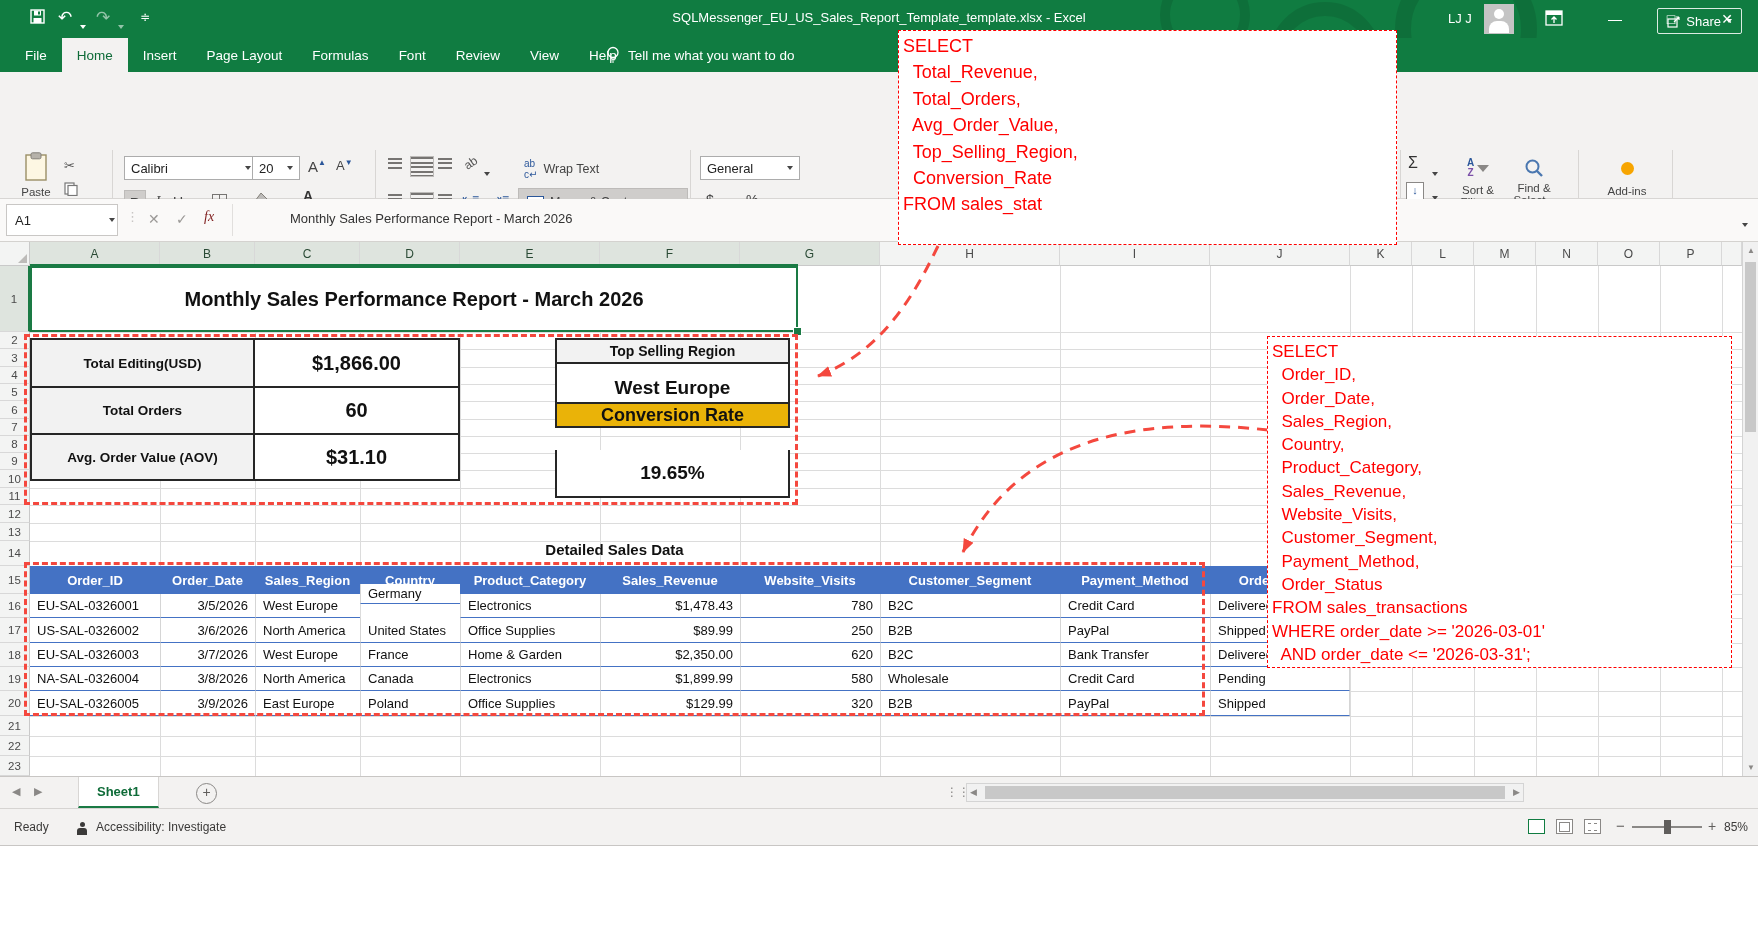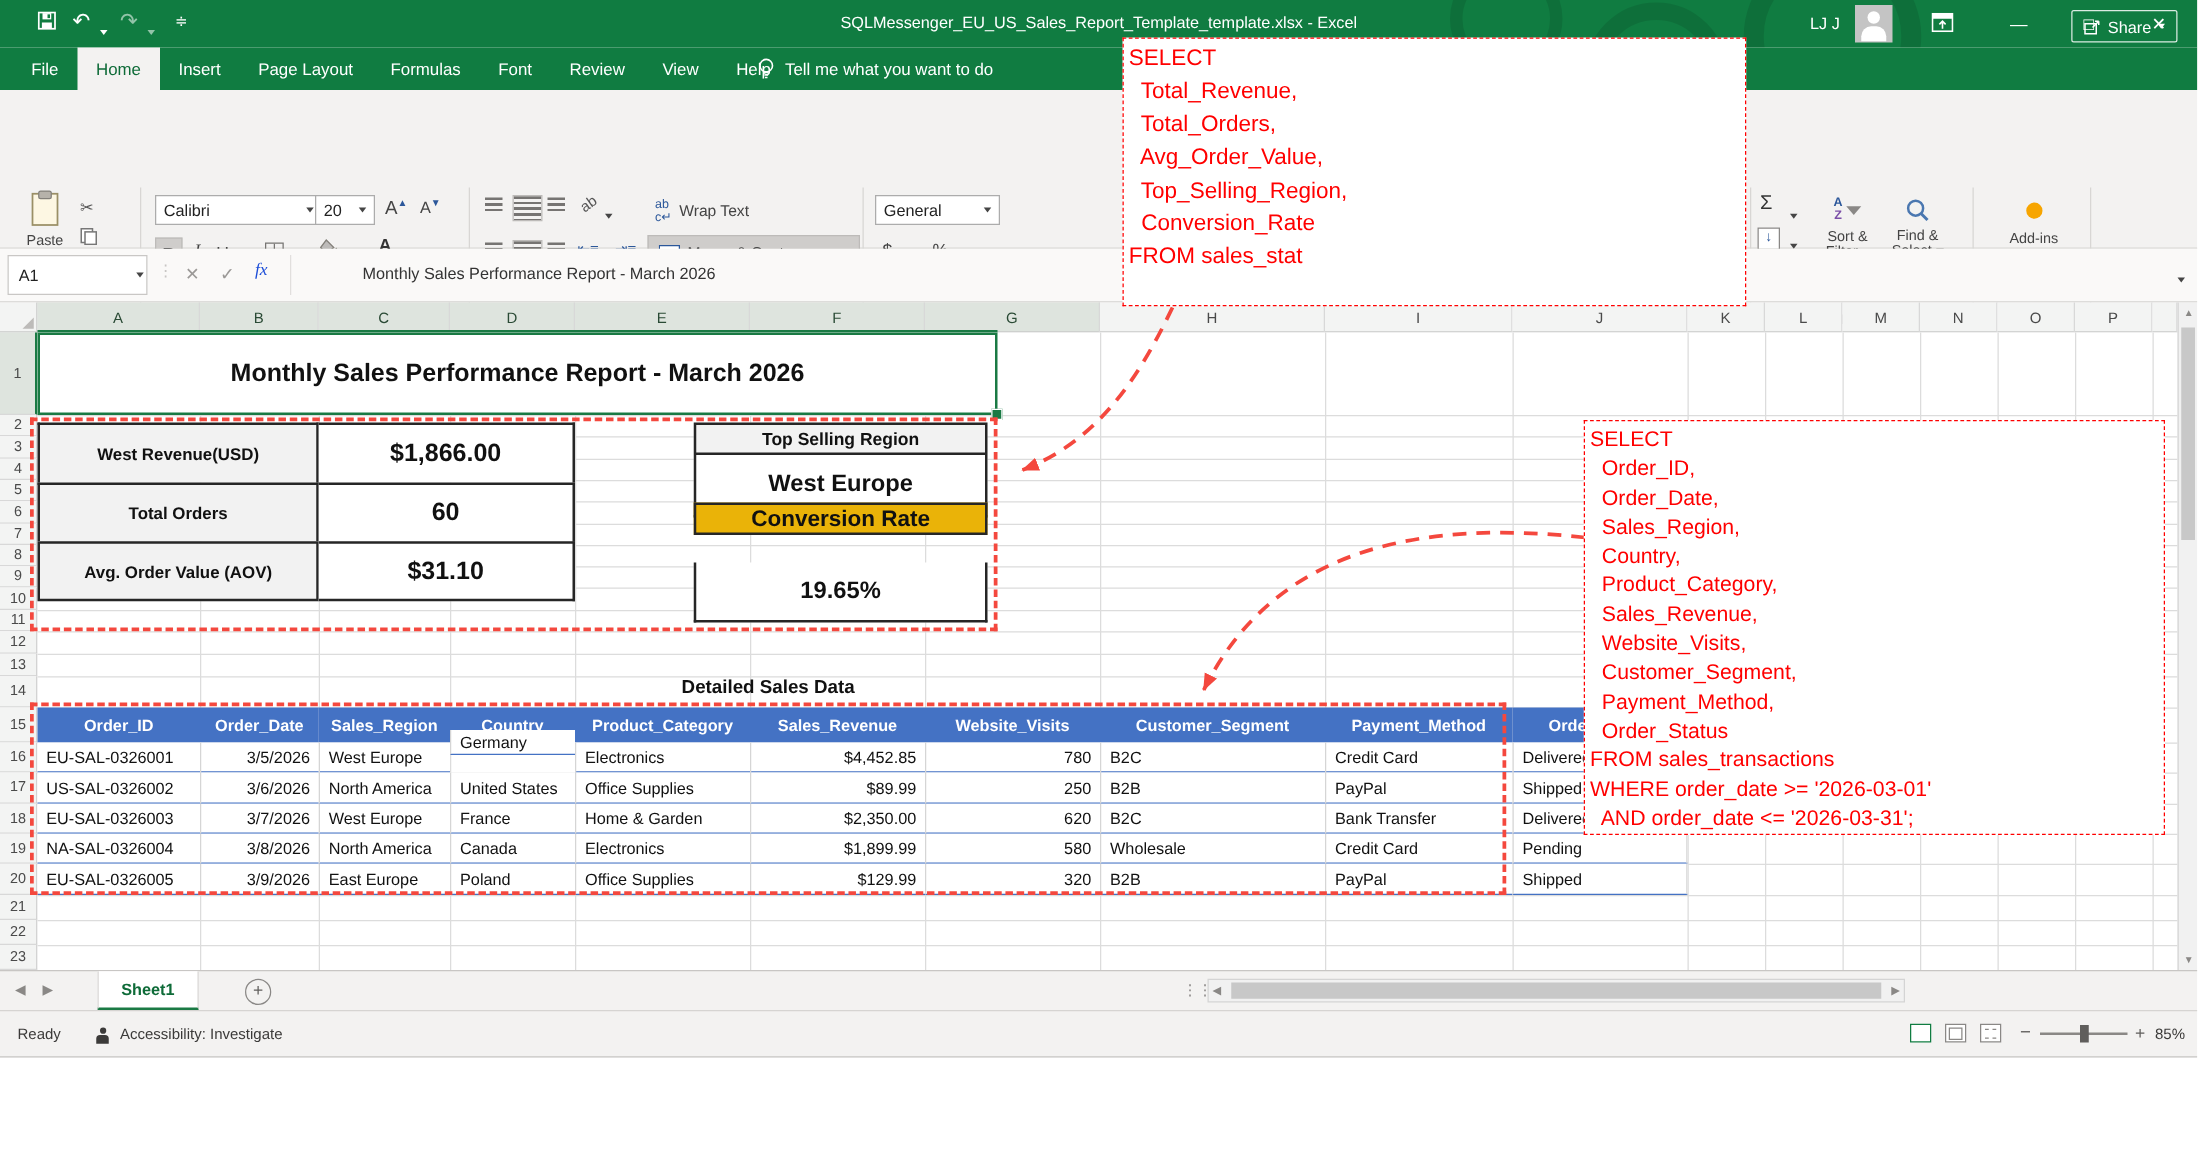--- a/index.html
+++ b/index.html
@@ -285,21 +285,21 @@
   </div>
 
   <div id="fbar" class="abs">
     <div id="namebox" class="abs">
       <span>A1</span>
         <span class="chev" style="margin-right:2px;"></span>
     </div>
     <div class="abs" style="left:126px;top:10px;color:#C8C6C4;font-size:13px;">⋮</div>
     <div class="abs fbicon" style="left:148px;">✕</div>
     <div class="abs fbicon" style="left:176px;">✓</div>
-    <div class="abs" style="left:204px;top:10px;font-size:14px;color:#1d4ed8;font-style:italic;font-family:'Liberation Serif',serif;"><span>fx</span></div>
+    <div class="abs" style="left:204px;top:10px;font-size:14px;color:#7f1d1d;font-style:italic;font-family:'Liberation Serif',serif;"><span>fx</span></div>
     <div class="abs" style="left:232px;top:5px;width:1px;height:32px;background:#E1DFDD;"></div>
     <div id="fval" class="abs">Monthly Sales Performance Report - March 2026</div>
     <div class="abs" style="left:1742px;top:16px;"><span class="chev"></span></div>
   </div>
 
   <div id="corner" class="abs"></div>
   <div id="colheaders">
       <div class="abs hdrcell sel" style="position: absolute; left: 30px; width: 130px;">A</div>
       <div class="abs hdrcell sel" style="position: absolute; left: 160px; width: 95px;">B</div>
       <div class="abs hdrcell sel" style="position: absolute; left: 255px; width: 105px;">C</div>
@@ -382,21 +382,21 @@
       <div class="abs hline" style="position: absolute; top: 691px;"></div>
       <div class="abs hline" style="position: absolute; top: 716px;"></div>
       <div class="abs hline" style="position: absolute; top: 736px;"></div>
       <div class="abs hline" style="position: absolute; top: 756px;"></div>
     </div>
   <div id="selunder" class="abs"></div>
 
   <div id="titlecell" class="abs">Monthly Sales Performance Report - March 2026</div>
   <div id="fillhandle" class="abs"></div>
   <div id="summary">
-      <div class="abs sumlab" style="position: absolute; top: 338px; height: 48px;">West Revenue(USD)</div>
+      <div class="abs sumlab" style="position: absolute; top: 338px; height: 48px;">Total Editing(USD)</div>
       <div class="abs sumval" style="position: absolute; top: 338px; height: 48px;">$1,866.00</div>
       <div class="abs sumlab" style="position: absolute; top: 386px; height: 47px;">Total Orders</div>
       <div class="abs sumval" style="position: absolute; top: 386px; height: 47px;">60</div>
       <div class="abs sumlab" style="position: absolute; top: 433px; height: 48px; border-bottom-width: 2px;">Avg. Order Value (AOV)</div>
       <div class="abs sumval" style="position: absolute; top: 433px; height: 48px; border-bottom-width: 2px;">$31.10</div>
     </div>
   <div id="kpis">
       <div class="abs kpibox" style="position: absolute; top: 338px; height: 26px; background: rgb(242, 242, 242); font-size: 14px;">Top Selling Region</div>
       <div class="abs kpibox" style="position: absolute; top: 364px; height: 50px; background: rgb(255, 255, 255); font-size: 19px; border-top-width: 0px;">West Europe</div>
       <div class="abs kpibox" style="position: absolute; top: 402px; height: 26px; background: #eab308; font-size: 18px;">Conversion Rate</div>
@@ -412,21 +412,21 @@
       <div class="abs thcell" style="position: absolute; left: 600px; width: 140px;">Sales_Revenue</div>
       <div class="abs thcell" style="position: absolute; left: 740px; width: 140px;">Website_Visits</div>
       <div class="abs thcell" style="position: absolute; left: 880px; width: 180px;">Customer_Segment</div>
       <div class="abs thcell" style="position: absolute; left: 1060px; width: 150px;">Payment_Method</div>
       <div class="abs thcell" style="position: absolute; left: 1210px; width: 140px;">Order_Status</div>
       <div class="abs tdcell first" style="position: absolute; left: 30px; width: 130px; top: 594px; height: 24px;">EU-SAL-0326001</div>
       <div class="abs tdcell right" style="position: absolute; left: 160px; width: 95px; top: 594px; height: 24px;">3/5/2026</div>
       <div class="abs tdcell" style="position: absolute; left: 255px; width: 105px; top: 594px; height: 24px;">West Europe</div>
       <div class="abs tdcell" style="position: absolute; left: 360px; width: 100px; top: 584px; height: 20px;">Germany</div>
       <div class="abs tdcell" style="position: absolute; left: 460px; width: 140px; top: 594px; height: 24px;">Electronics</div>
-      <div class="abs tdcell right" style="position: absolute; left: 600px; width: 140px; top: 594px; height: 24px;">$4,452.85</div>
+      <div class="abs tdcell right" style="position: absolute; left: 600px; width: 140px; top: 594px; height: 24px;">$1,478.43</div>
       <div class="abs tdcell right" style="position: absolute; left: 740px; width: 140px; top: 594px; height: 24px;">780</div>
       <div class="abs tdcell" style="position: absolute; left: 880px; width: 180px; top: 594px; height: 24px;">B2C</div>
       <div class="abs tdcell" style="position: absolute; left: 1060px; width: 150px; top: 594px; height: 24px;">Credit Card</div>
       <div class="abs tdcell lastcol" style="position: absolute; left: 1210px; width: 140px; top: 594px; height: 24px;">Delivered</div>
       <div class="abs tdcell first" style="position: absolute; left: 30px; width: 130px; top: 618px; height: 25px;">US-SAL-0326002</div>
       <div class="abs tdcell right" style="position: absolute; left: 160px; width: 95px; top: 618px; height: 25px;">3/6/2026</div>
       <div class="abs tdcell" style="position: absolute; left: 255px; width: 105px; top: 618px; height: 25px;">North America</div>
       <div class="abs tdcell" style="position: absolute; left: 360px; width: 100px; top: 618px; height: 25px;">United States</div>
       <div class="abs tdcell" style="position: absolute; left: 460px; width: 140px; top: 618px; height: 25px;">Office Supplies</div>
       <div class="abs tdcell right" style="position: absolute; left: 600px; width: 140px; top: 618px; height: 25px;">$89.99</div>

